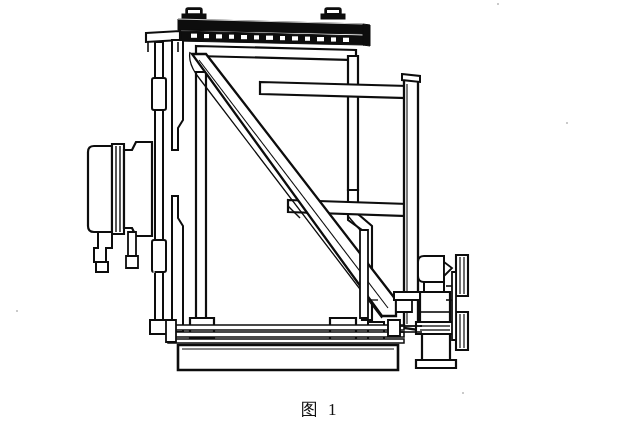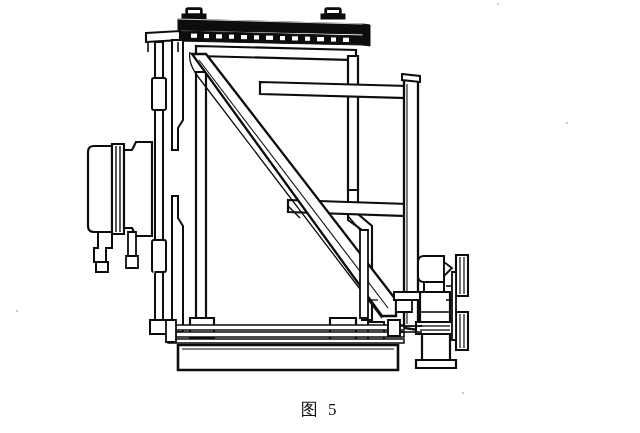--- a/index.html
+++ b/index.html
@@ -250,15 +250,15 @@
 
     </g>
   </svg>
 
   <div class="speck" style="left:497px;top:3px;width:2px;height:2px;"></div>
   <div class="speck" style="left:566px;top:122px;width:2px;height:2px;"></div>
   <div class="speck" style="left:153px;top:271px;width:2px;height:2px;"></div>
   <div class="speck" style="left:462px;top:392px;width:2px;height:2px;"></div>
   <div class="speck" style="left:16px;top:310px;width:2px;height:2px;"></div>
 
-  <div id="figure-caption">图 5</div>
+  <div id="figure-caption">图 1</div>
 
 </div>
 
 </body></html>

